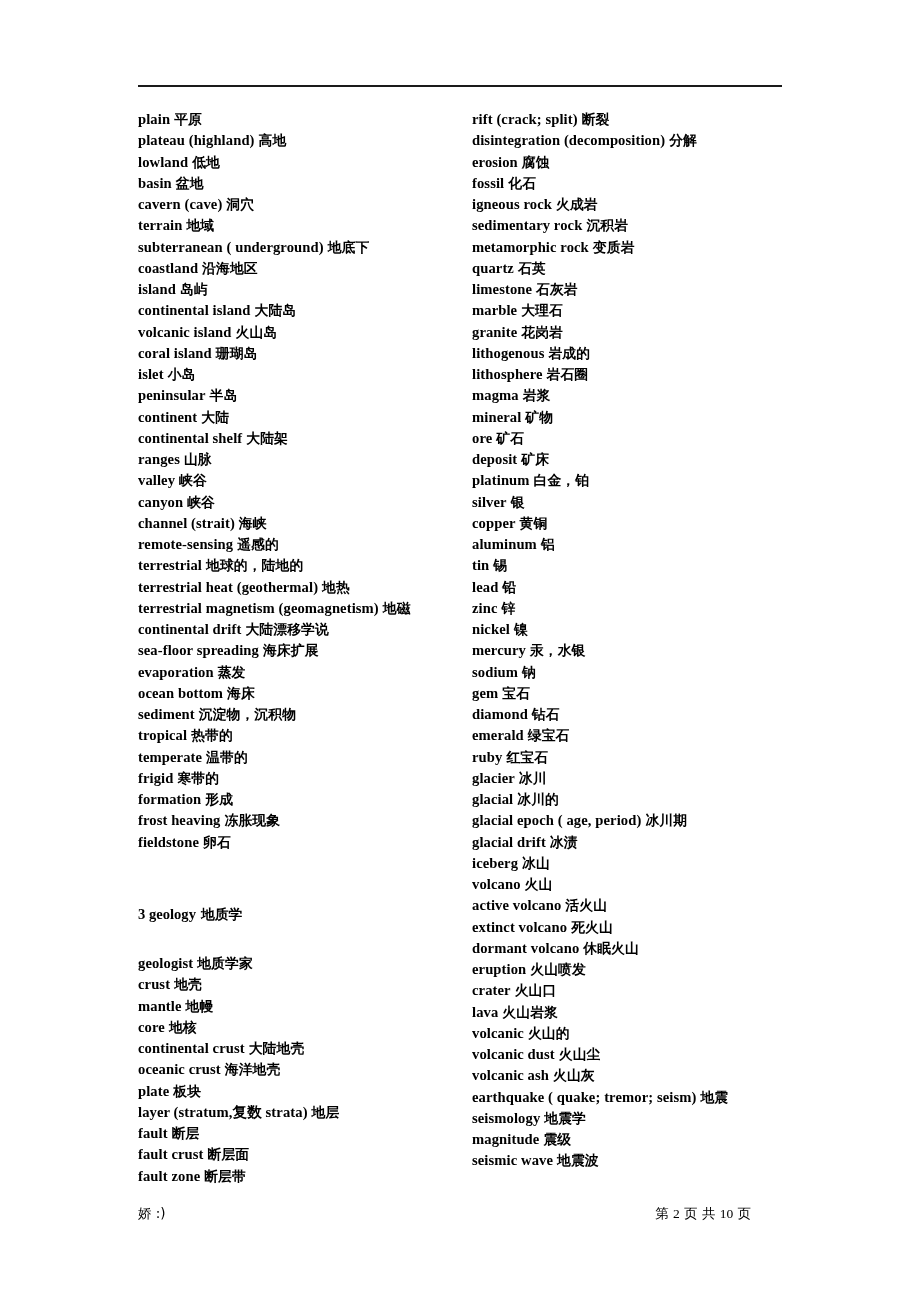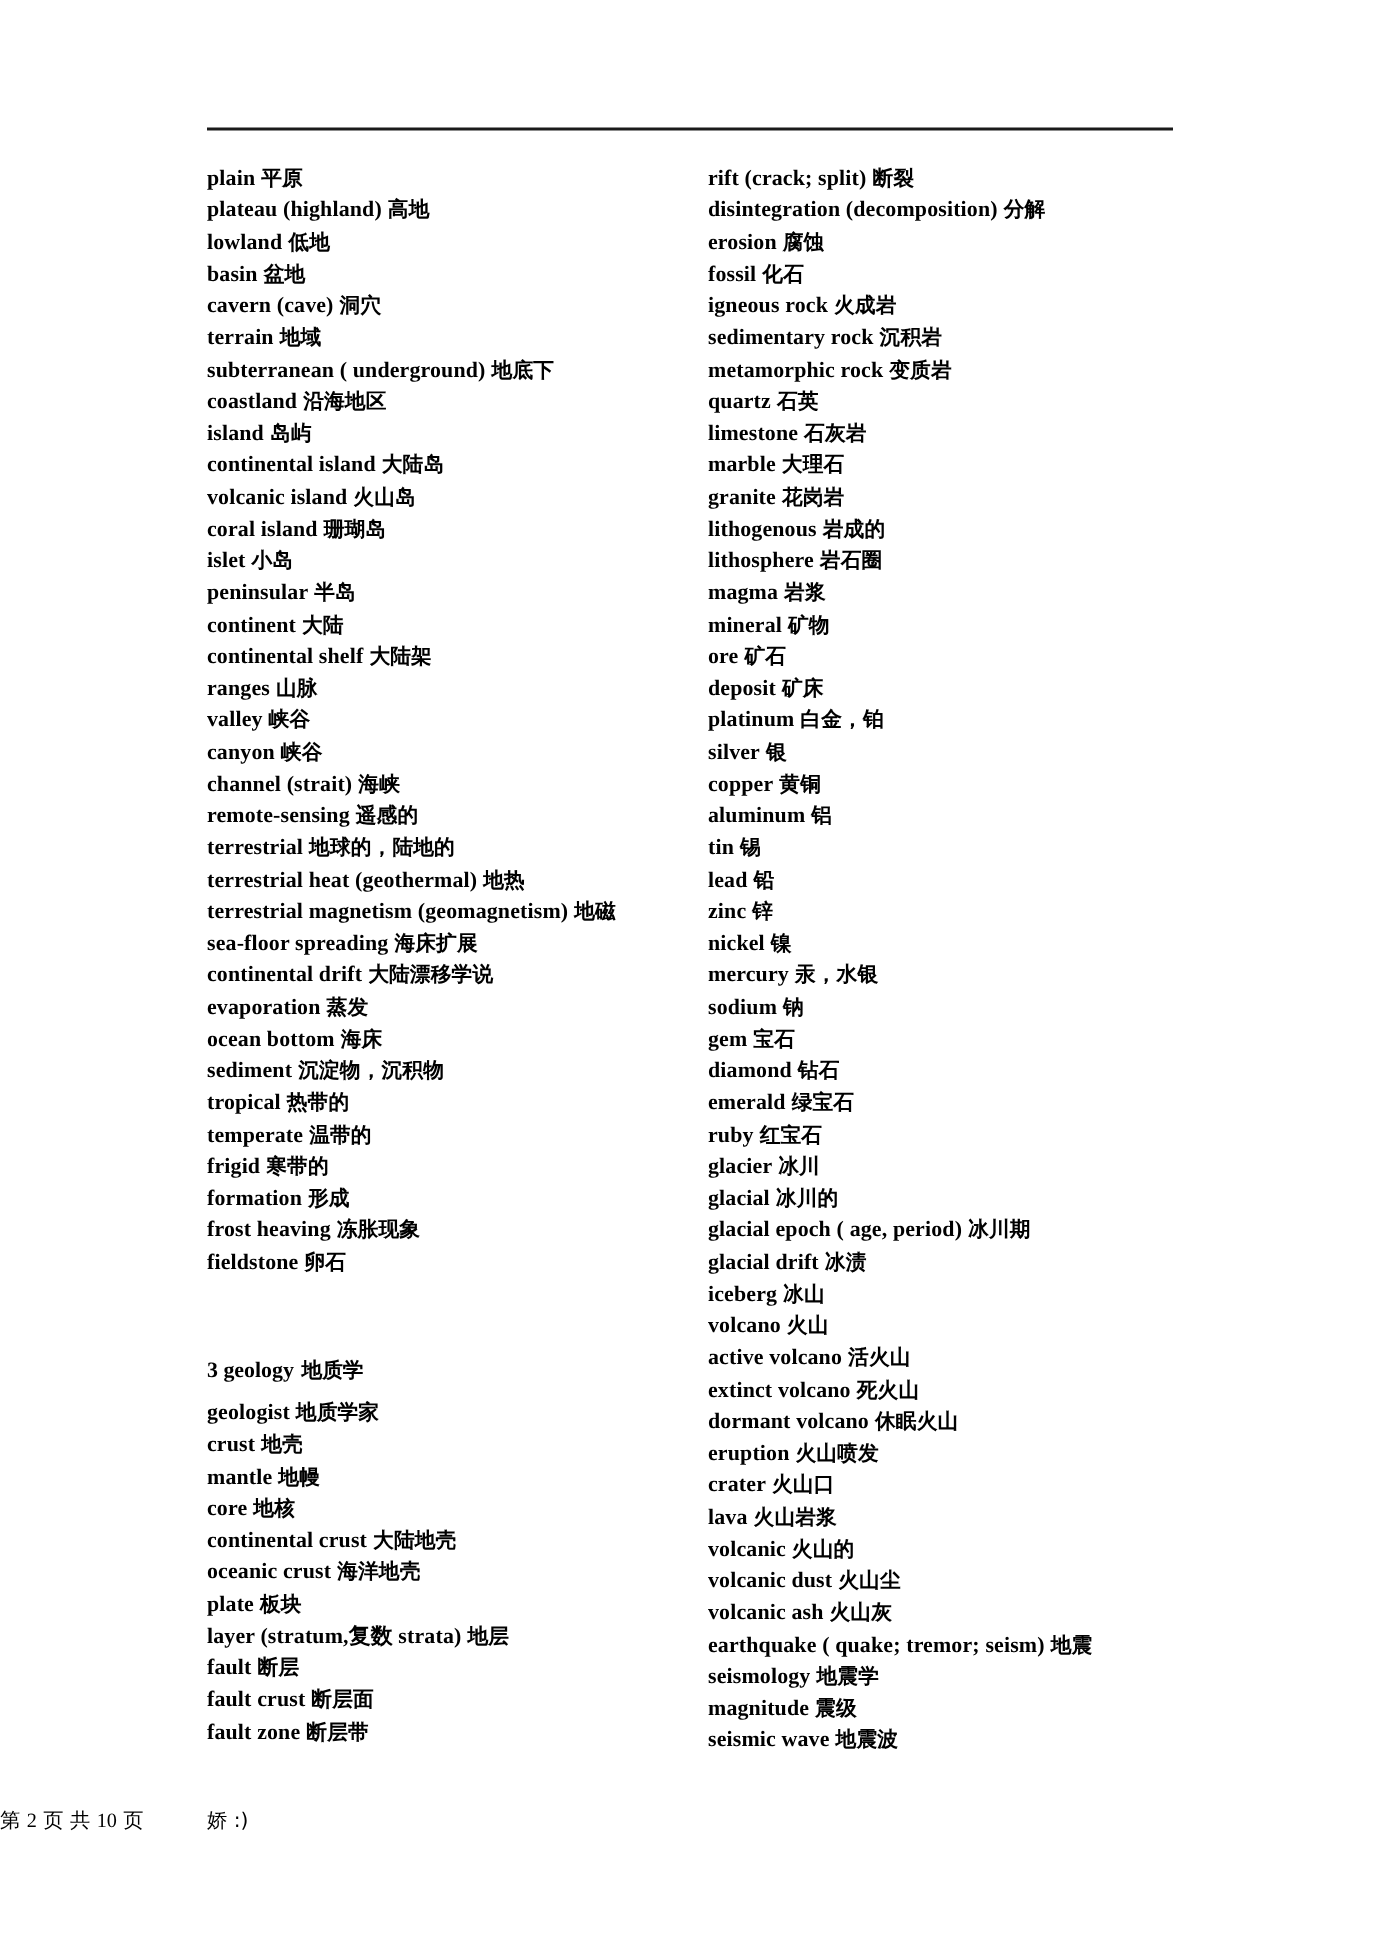--- a/index.html
+++ b/index.html
@@ -69,21 +69,21 @@
     white-space: nowrap;
   }
   .section-head .zh {
     font-family: "DejaVu Sans", "Liberation Sans", sans-serif;
     font-weight: bold;
     font-size: 13.8px;
     margin-left: 5px;
   }
 
   .gap-before { margin-top: 51px; }
-  .gap-after  { margin-top: 7px; }
+  .gap-after  { margin-top: 28px; }
 
   
   .footer {
     position: absolute;
     left: 0;
     top: 1205px;
     width: 920px;
     height: 26px;
   }
   .footer-left {
@@ -93,21 +93,21 @@
     font-size: 13.5px;
     font-family: "DejaVu Sans", "Liberation Sans", sans-serif;
     color: #000;
     white-space: nowrap;
   }
   .footer-center {
     position: absolute;
     left: 0;
     top: 0;
     width: 751px;
-    text-align: left;
+    text-align: right;
     font-size: 13.5px;
     font-family: "DejaVu Sans", "Liberation Sans", sans-serif;
     white-space: nowrap;
   }
   .footer-center .num {
     font-family: "Liberation Serif", "DejaVu Serif", serif;
   }
 </style>
 </head>
 <body>
@@ -135,22 +135,22 @@
         <div class="entry"><span>continent</span><span class="zh">大陆</span></div>
         <div class="entry"><span>continental shelf</span><span class="zh">大陆架</span></div>
         <div class="entry"><span>ranges</span><span class="zh">山脉</span></div>
         <div class="entry"><span>valley</span><span class="zh">峡谷</span></div>
         <div class="entry"><span>canyon</span><span class="zh">峡谷</span></div>
         <div class="entry"><span>channel (strait)</span><span class="zh">海峡</span></div>
         <div class="entry"><span>remote-sensing</span><span class="zh">遥感的</span></div>
         <div class="entry"><span>terrestrial</span><span class="zh">地球的，陆地的</span></div>
         <div class="entry"><span>terrestrial heat (geothermal)</span><span class="zh">地热</span></div>
         <div class="entry"><span>terrestrial magnetism (geomagnetism)</span><span class="zh">地磁</span></div>
+        <div class="entry"><span>continental drift</span><span class="zh">大陆漂移学说</span></div>
         <div class="entry"><span>sea-floor spreading</span><span class="zh">海床扩展</span></div>
-        <div class="entry"><span>continental drift</span><span class="zh">大陆漂移学说</span></div>
         <div class="entry"><span>evaporation</span><span class="zh">蒸发</span></div>
         <div class="entry"><span>ocean bottom</span><span class="zh">海床</span></div>
         <div class="entry"><span>sediment</span><span class="zh">沉淀物，沉积物</span></div>
         <div class="entry"><span>tropical</span><span class="zh">热带的</span></div>
         <div class="entry"><span>temperate</span><span class="zh">温带的</span></div>
         <div class="entry"><span>frigid</span><span class="zh">寒带的</span></div>
         <div class="entry"><span>formation</span><span class="zh">形成</span></div>
         <div class="entry"><span>frost heaving</span><span class="zh">冻胀现象</span></div>
         <div class="entry"><span>fieldstone</span><span class="zh">卵石</span></div>
         <div class="section-head gap-before"><span>3 geology</span><span class="zh">地质学</span></div>

